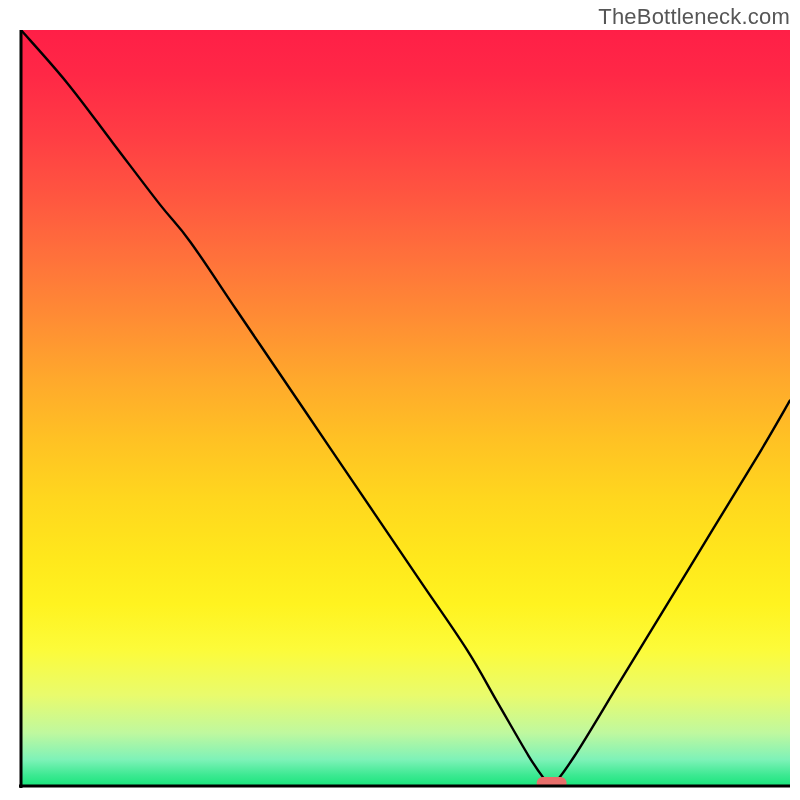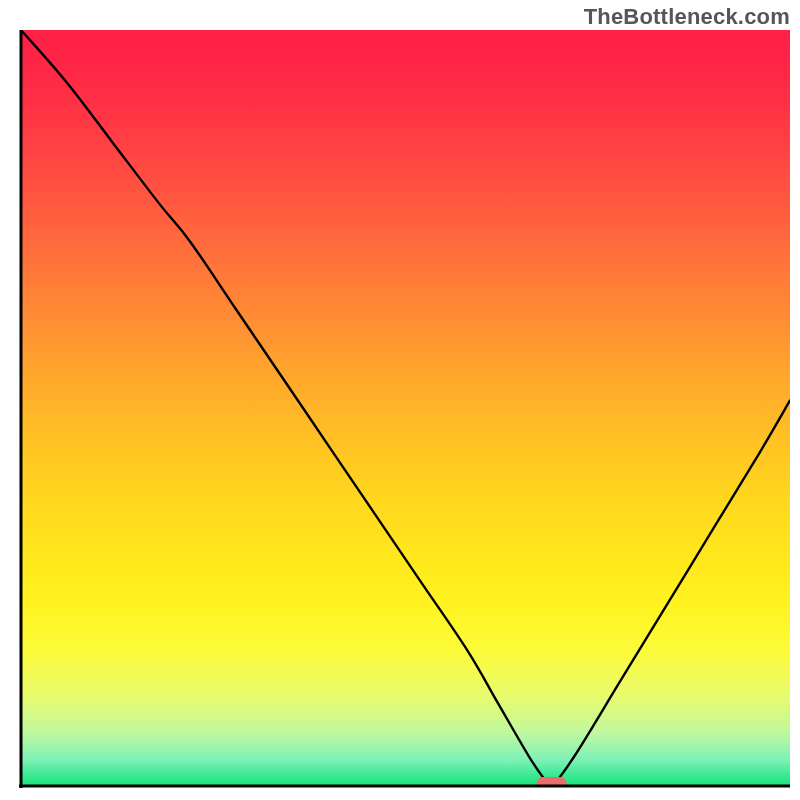--- a/index.html
+++ b/index.html
@@ -13,21 +13,21 @@
   .container {
     position: relative;
     width: 800px;
     height: 800px;
   }
   .watermark {
     position: absolute;
     top: 4px;
     right: 10px;
     font-size: 22px;
-    font-weight: 700;
+    font-weight: 400;
     color: #565656;
     letter-spacing: 0.2px;
     z-index: 5;
   }
   svg.chart {
     position: absolute;
     top: 0;
     left: 0;
   }
 </style>

